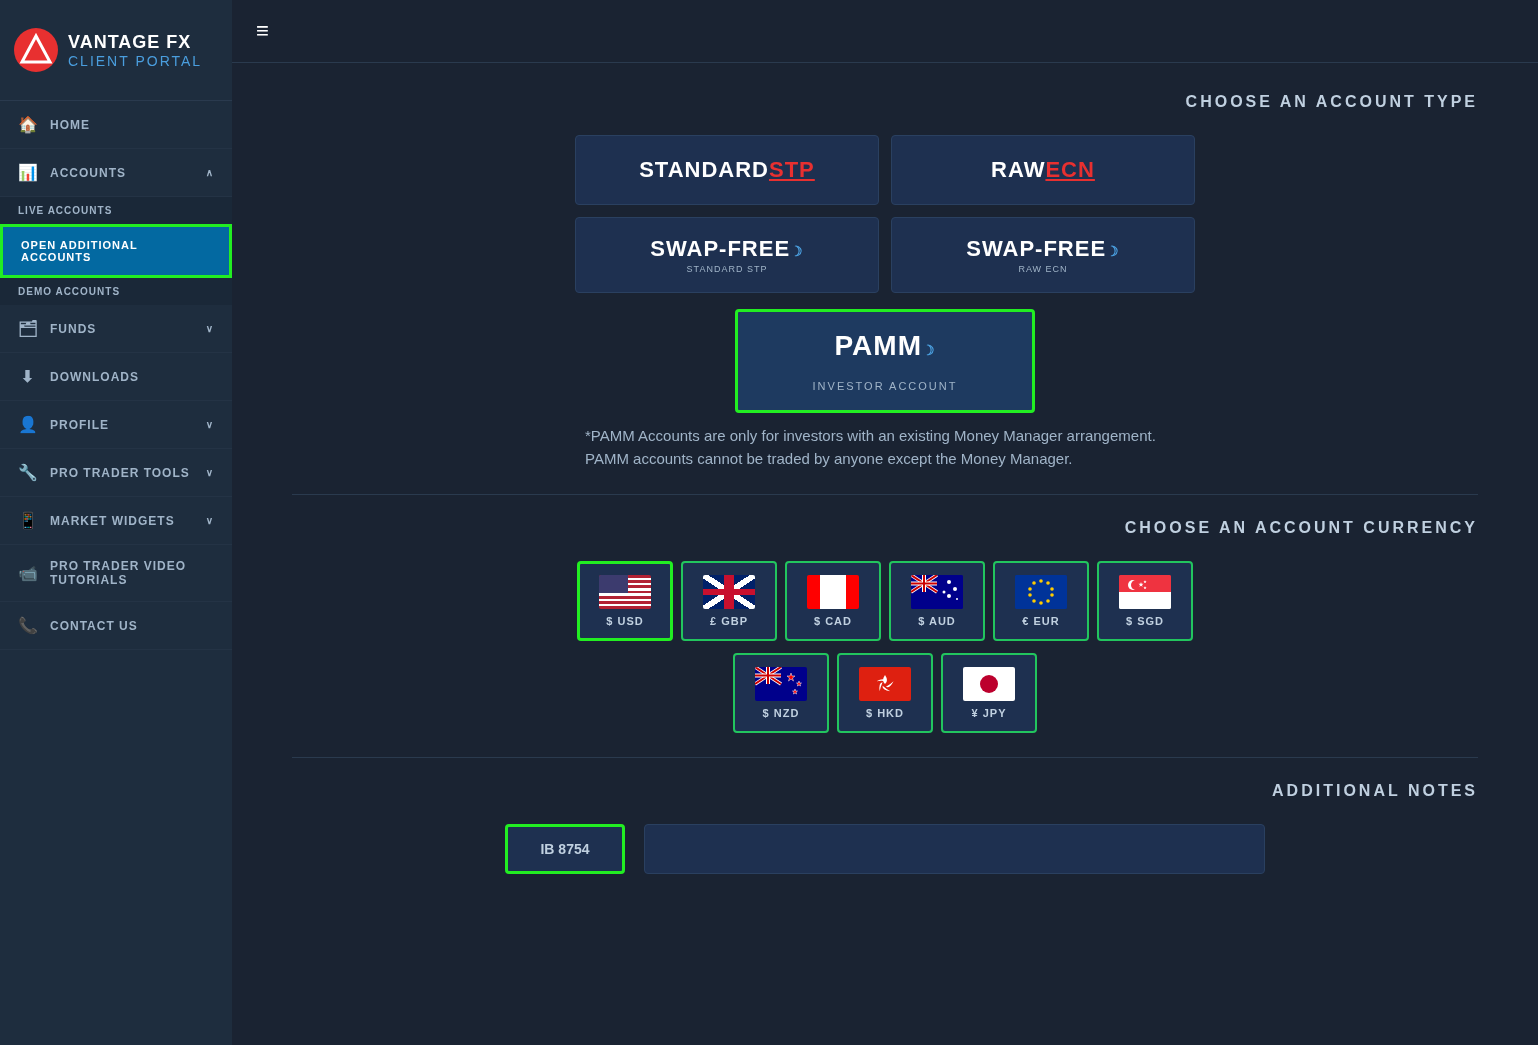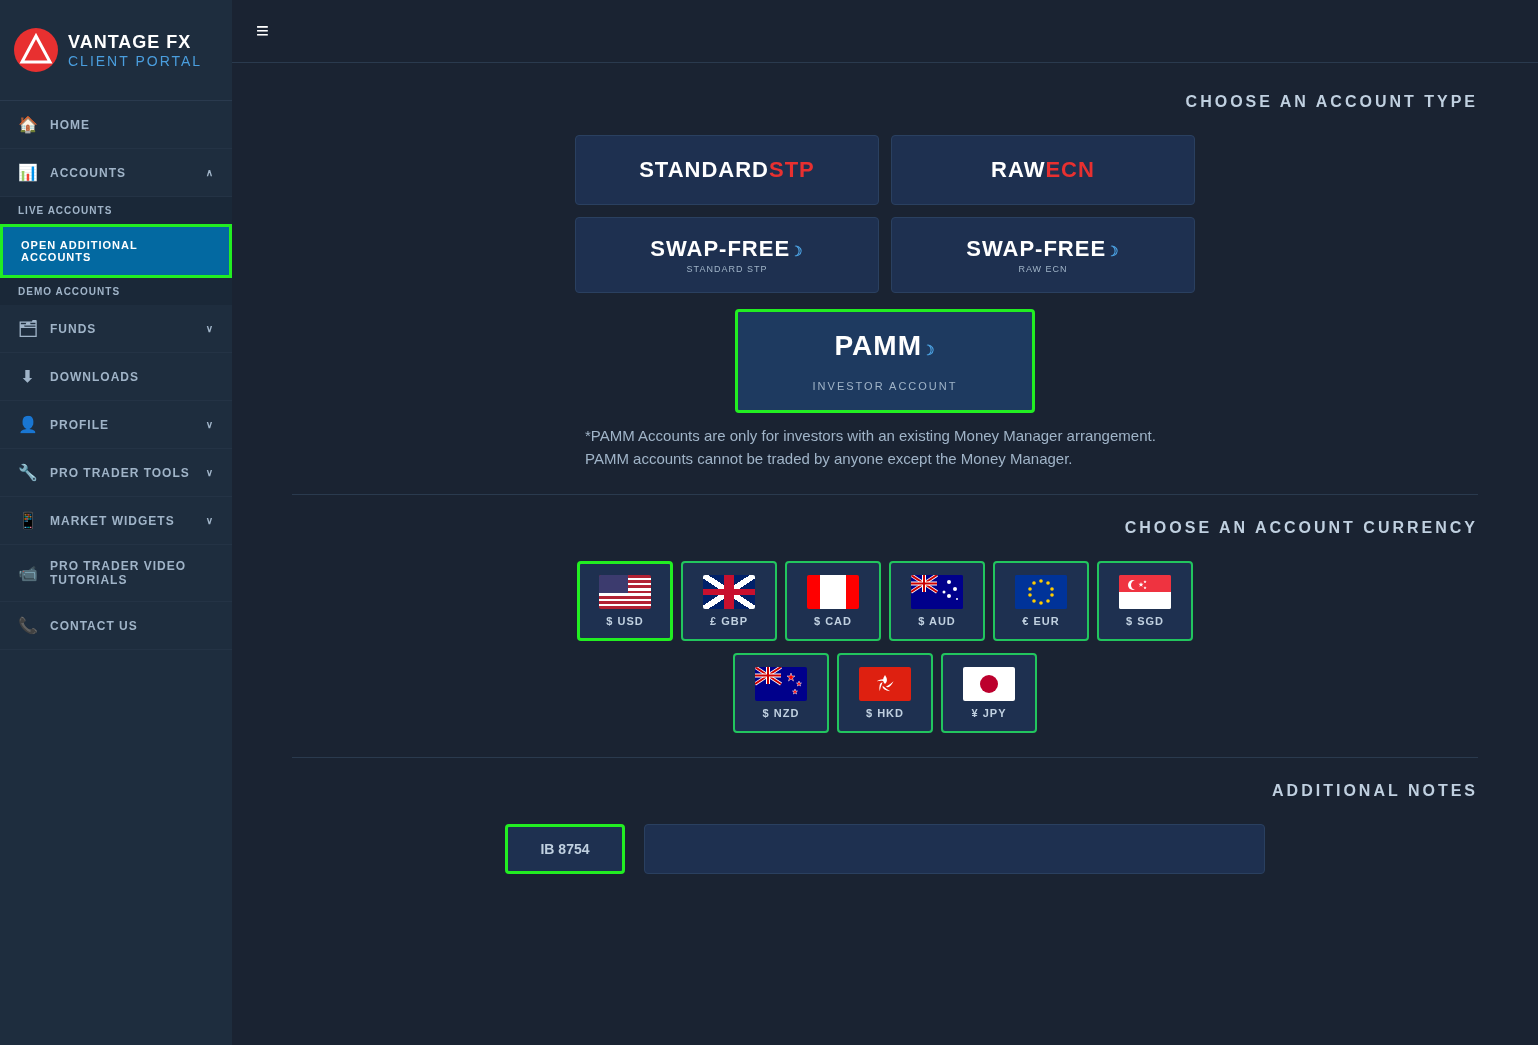--- a/index.html
+++ b/index.html
@@ -155,21 +155,21 @@
       transition: border-color 0.2s;
     }
 
     .account-card .card-title {
       font-size: 22px;
       font-weight: 900;
       color: #fff;
       letter-spacing: 1px;
       text-transform: uppercase;
     }
-    .accent-red { color: #e83030; }
+    .accent-red { color: #e83030; text-decoration: underline; }
     .accent-blue { color: #4a9ede; }
 
     .pamm-card {
       border: 3px solid #22ee22;
       background: #1e3a60;
       max-width: 300px;
       margin: 0 auto 12px auto;
       gap: 16px;
     }
     .pamm-card .card-title { font-size: 28px; }

